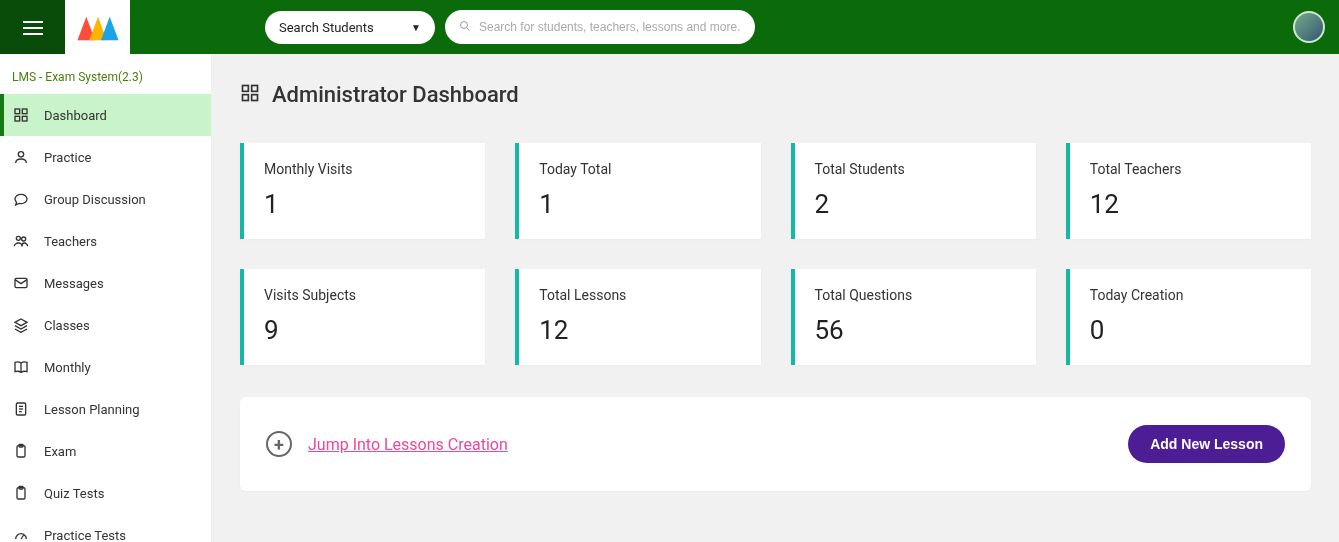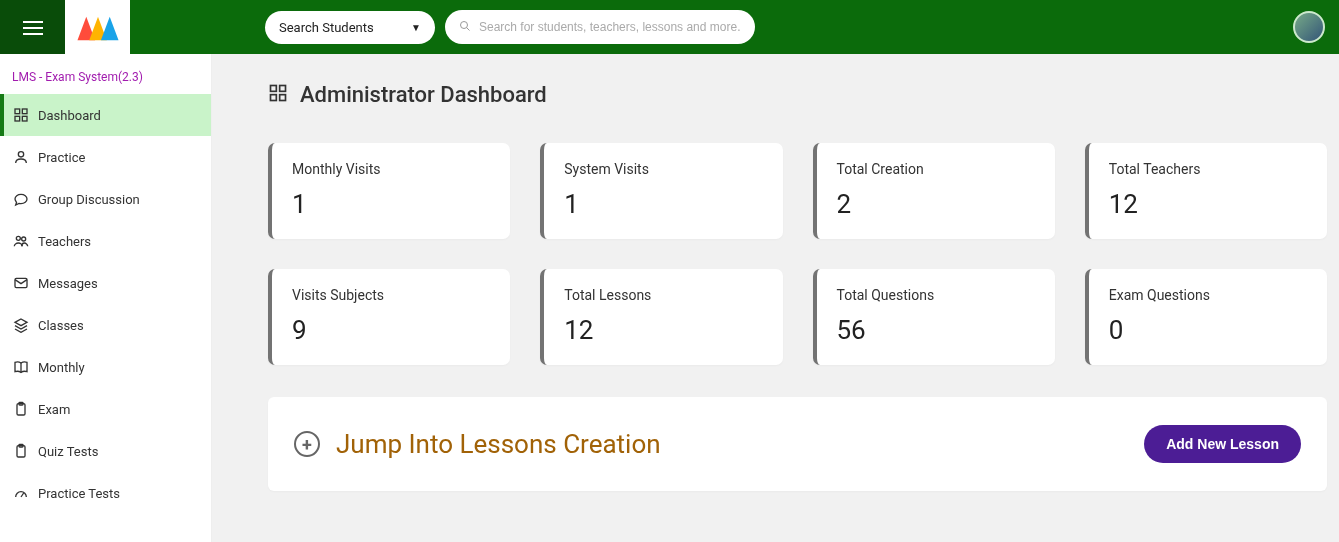--- a/index.html
+++ b/index.html
@@ -91,27 +91,27 @@
   .body-row { display: flex; height: calc(542px - 54px); }
   .sidebar {
     width: 212px;
     background: #fff;
     border-right: 1px solid #eee;
     display: flex;
     flex-direction: column;
   }
   .sidebar-title {
     padding: 16px 12px 10px 12px;
-    color: #a21caf;
+    color: #4d7c0f;
     font-size: 12px;
   }
   .sidebar-item {
     display: flex;
     align-items: center;
-    gap: 8px;
+    gap: 14px;
     padding: 12px 12px;
     font-size: 13px;
     color: #333;
     cursor: pointer;
   }
   .sidebar-item.active {
     background: #c9f3c9;
     border-left: 4px solid #157a15;
     padding-left: 8px;
   }
@@ -119,23 +119,22 @@
     width: 18px;
     height: 18px;
     display: flex;
     align-items: center;
     justify-content: center;
     color: #333;
   }
 
   .main {
     flex: 1;
-    padding: 28px 12px 0 28px;
+    padding: 28px 28px 0 28px;
     overflow-y: auto;
-    margin-left: 28px;
   }
   .page-title-row {
     display: flex;
     align-items: center;
     gap: 12px;
     margin-bottom: 36px;
   }
   .page-title-icon { color: #444; }
   .page-title {
     font-size: 22px;
@@ -143,22 +142,22 @@
     color: #333;
   }
   .stats-grid {
     display: grid;
     grid-template-columns: repeat(4, 1fr);
     gap: 30px;
     margin-bottom: 32px;
   }
   .stat-card {
     background: #fff;
-    border-radius: 7px;
-    border-left: 4px solid #737373;
+    border-radius: 0;
+    border-left: 4px solid #14b8a6;
     padding: 18px 20px 20px 20px;
     min-height: 92px;
     box-shadow: 0 1px 2px rgba(0,0,0,0.03);
   }
   .stat-label {
     font-size: 14px;
     color: #333;
     margin-bottom: 12px;
   }
   .stat-value {
@@ -186,22 +185,23 @@
     border: 2px solid #666;
     border-radius: 50%;
     display: flex;
     align-items: center;
     justify-content: center;
     color: #666;
     font-size: 18px;
     font-weight: bold;
   }
   .cta-text {
-    font-size: 26px;
-    color: #a16207;
+    font-size: 16px;
+    color: #ec4899;
+    text-decoration: underline;
   }
   .cta-button {
     background: #4c1d95;
     color: #fff;
     border: none;
     border-radius: 22px;
     padding: 11px 22px;
     font-size: 14px;
     font-weight: 600;
     cursor: pointer;
@@ -310,20 +310,31 @@
           <svg width="16" height="16" viewBox="0 0 24 24" fill="none" stroke="#333" stroke-width="2">
             <path d="M3 5c3-1 6-1 9 1 3-2 6-2 9-1v14c-3-1-6-1-9 1-3-2-6-2-9-1V5z"></path>
             <line x1="12" y1="6" x2="12" y2="20"></line>
           </svg>
         </span>
       <span>Monthly</span>
     </div>
     <div class="sidebar-item">
       <span class="s-icon">
           <svg width="16" height="16" viewBox="0 0 24 24" fill="none" stroke="#333" stroke-width="2">
+            <rect x="5" y="3" width="14" height="18" rx="2"></rect>
+            <line x1="9" y1="8" x2="15" y2="8"></line>
+            <line x1="9" y1="12" x2="15" y2="12"></line>
+            <line x1="9" y1="16" x2="13" y2="16"></line>
+          </svg>
+        </span>
+      <span>Lesson Planning</span>
+    </div>
+    <div class="sidebar-item">
+      <span class="s-icon">
+          <svg width="16" height="16" viewBox="0 0 24 24" fill="none" stroke="#333" stroke-width="2">
             <rect x="6" y="4" width="12" height="17" rx="2"></rect>
             <rect x="9" y="2" width="6" height="4" rx="1"></rect>
           </svg>
         </span>
       <span>Exam</span>
     </div>
     <div class="sidebar-item">
       <span class="s-icon">
           <svg width="16" height="16" viewBox="0 0 24 24" fill="none" stroke="#333" stroke-width="2">
             <rect x="6" y="4" width="12" height="17" rx="2"></rect>
@@ -355,45 +366,45 @@
       </span>
       <h1 class="page-title">Administrator Dashboard</h1>
     </div>
 
     <div class="stats-grid">
       <div class="stat-card">
         <div class="stat-label">Monthly Visits</div>
         <div class="stat-value">1</div>
       </div>
       <div class="stat-card">
-        <div class="stat-label">System Visits</div>
+        <div class="stat-label">Today Total</div>
         <div class="stat-value">1</div>
       </div>
       <div class="stat-card">
-        <div class="stat-label">Total Creation</div>
+        <div class="stat-label">Total Students</div>
         <div class="stat-value">2</div>
       </div>
       <div class="stat-card">
         <div class="stat-label">Total Teachers</div>
         <div class="stat-value">12</div>
       </div>
       <div class="stat-card">
         <div class="stat-label">Visits Subjects</div>
         <div class="stat-value">9</div>
       </div>
       <div class="stat-card">
         <div class="stat-label">Total Lessons</div>
         <div class="stat-value">12</div>
       </div>
       <div class="stat-card">
         <div class="stat-label">Total Questions</div>
         <div class="stat-value">56</div>
       </div>
       <div class="stat-card">
-        <div class="stat-label">Exam Questions</div>
+        <div class="stat-label">Today Creation</div>
         <div class="stat-value">0</div>
       </div>
     </div>
 
     <div class="cta-card">
       <div class="cta-left">
         <span class="cta-icon">+</span>
         <span class="cta-text">Jump Into Lessons Creation</span>
       </div>
       <button class="cta-button">Add New Lesson</button>

